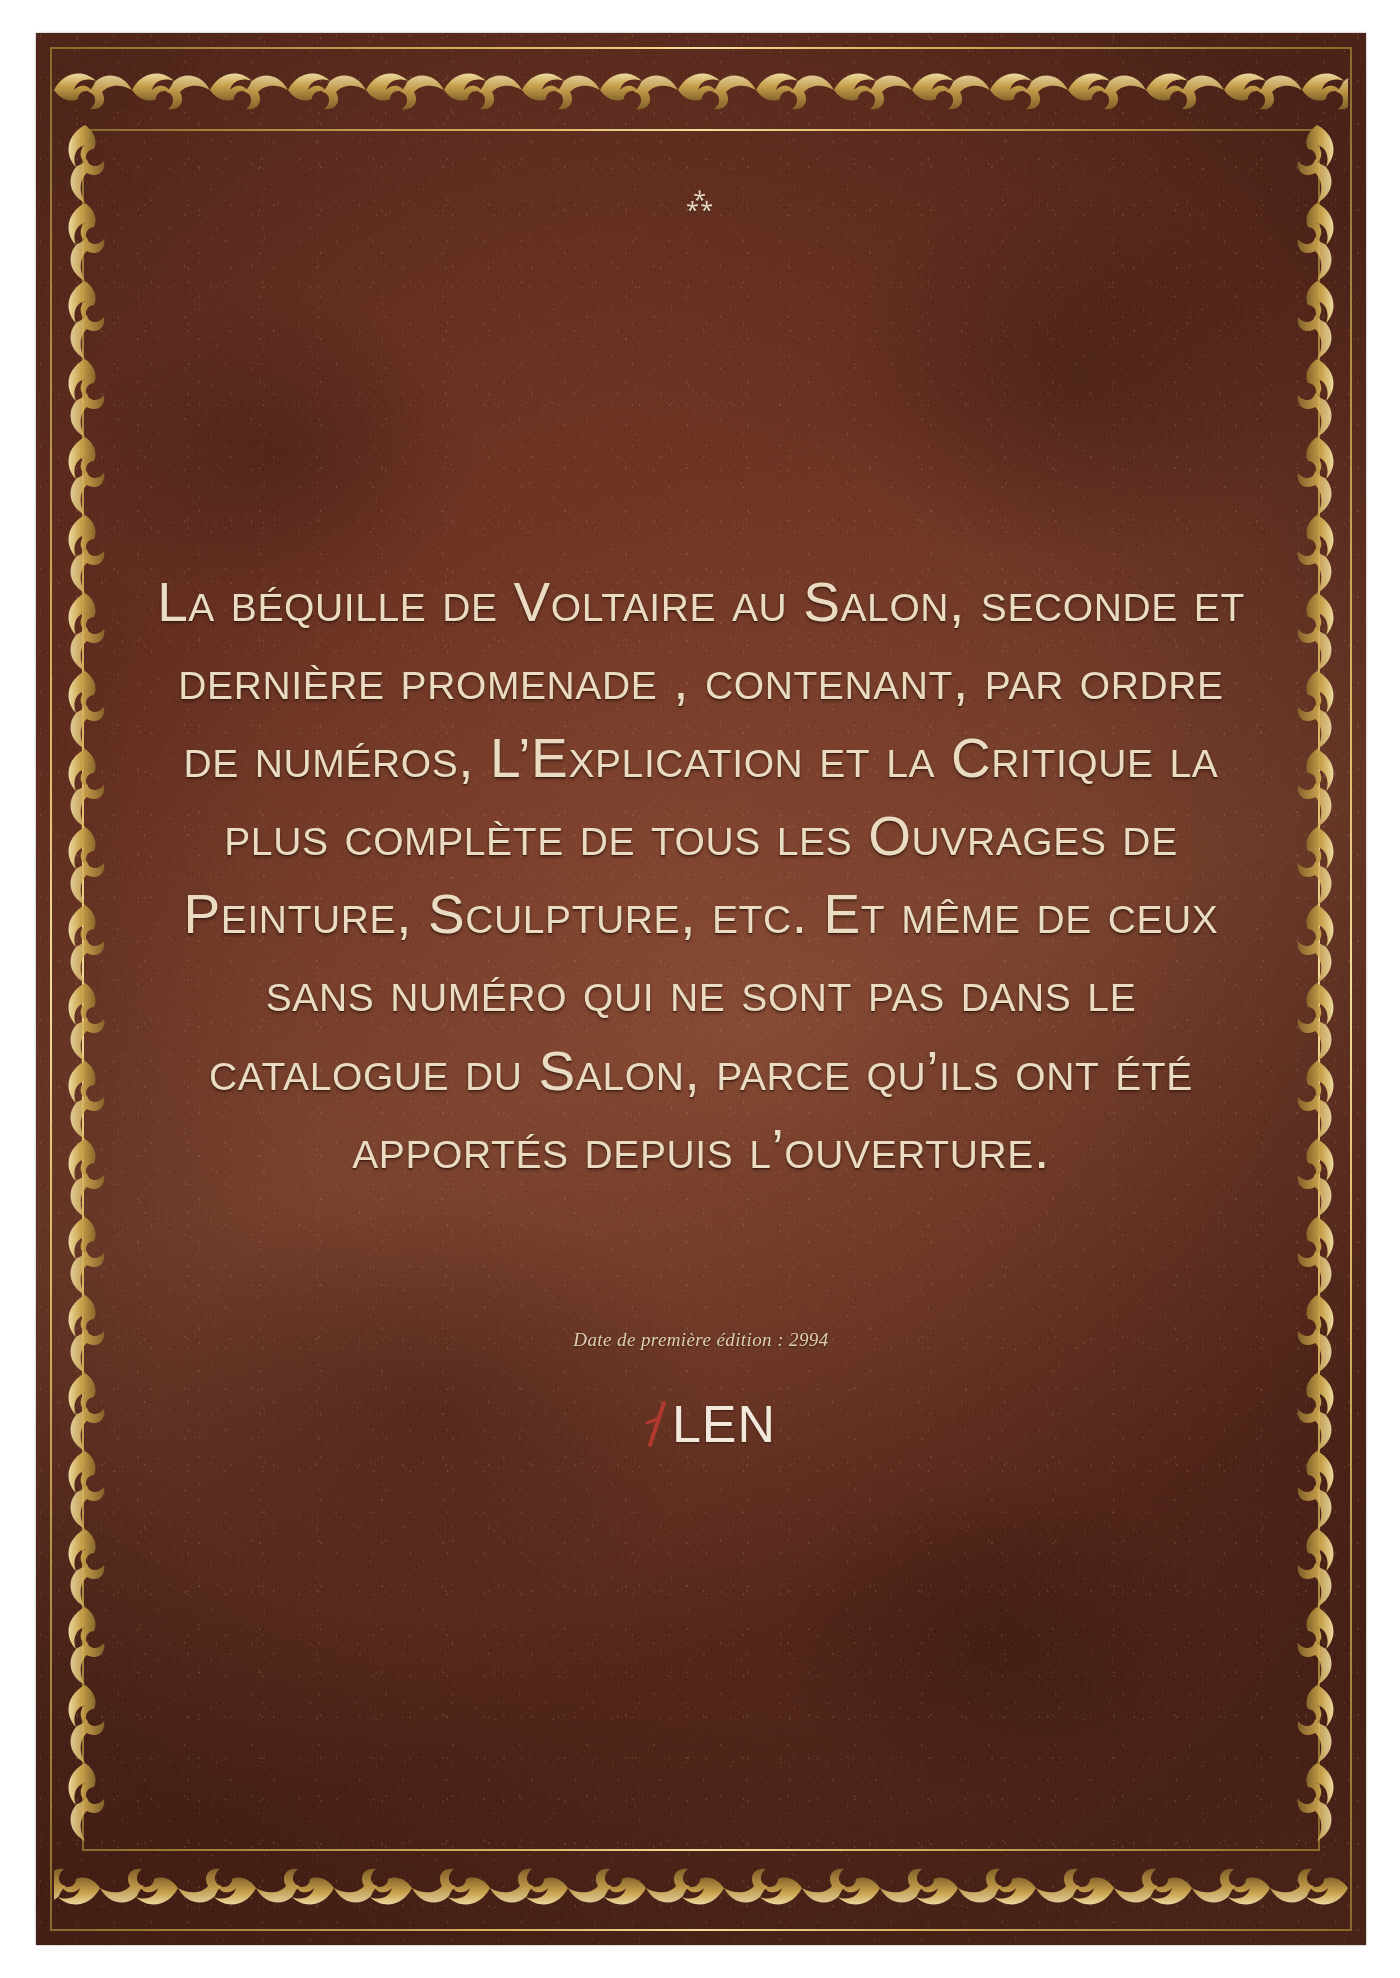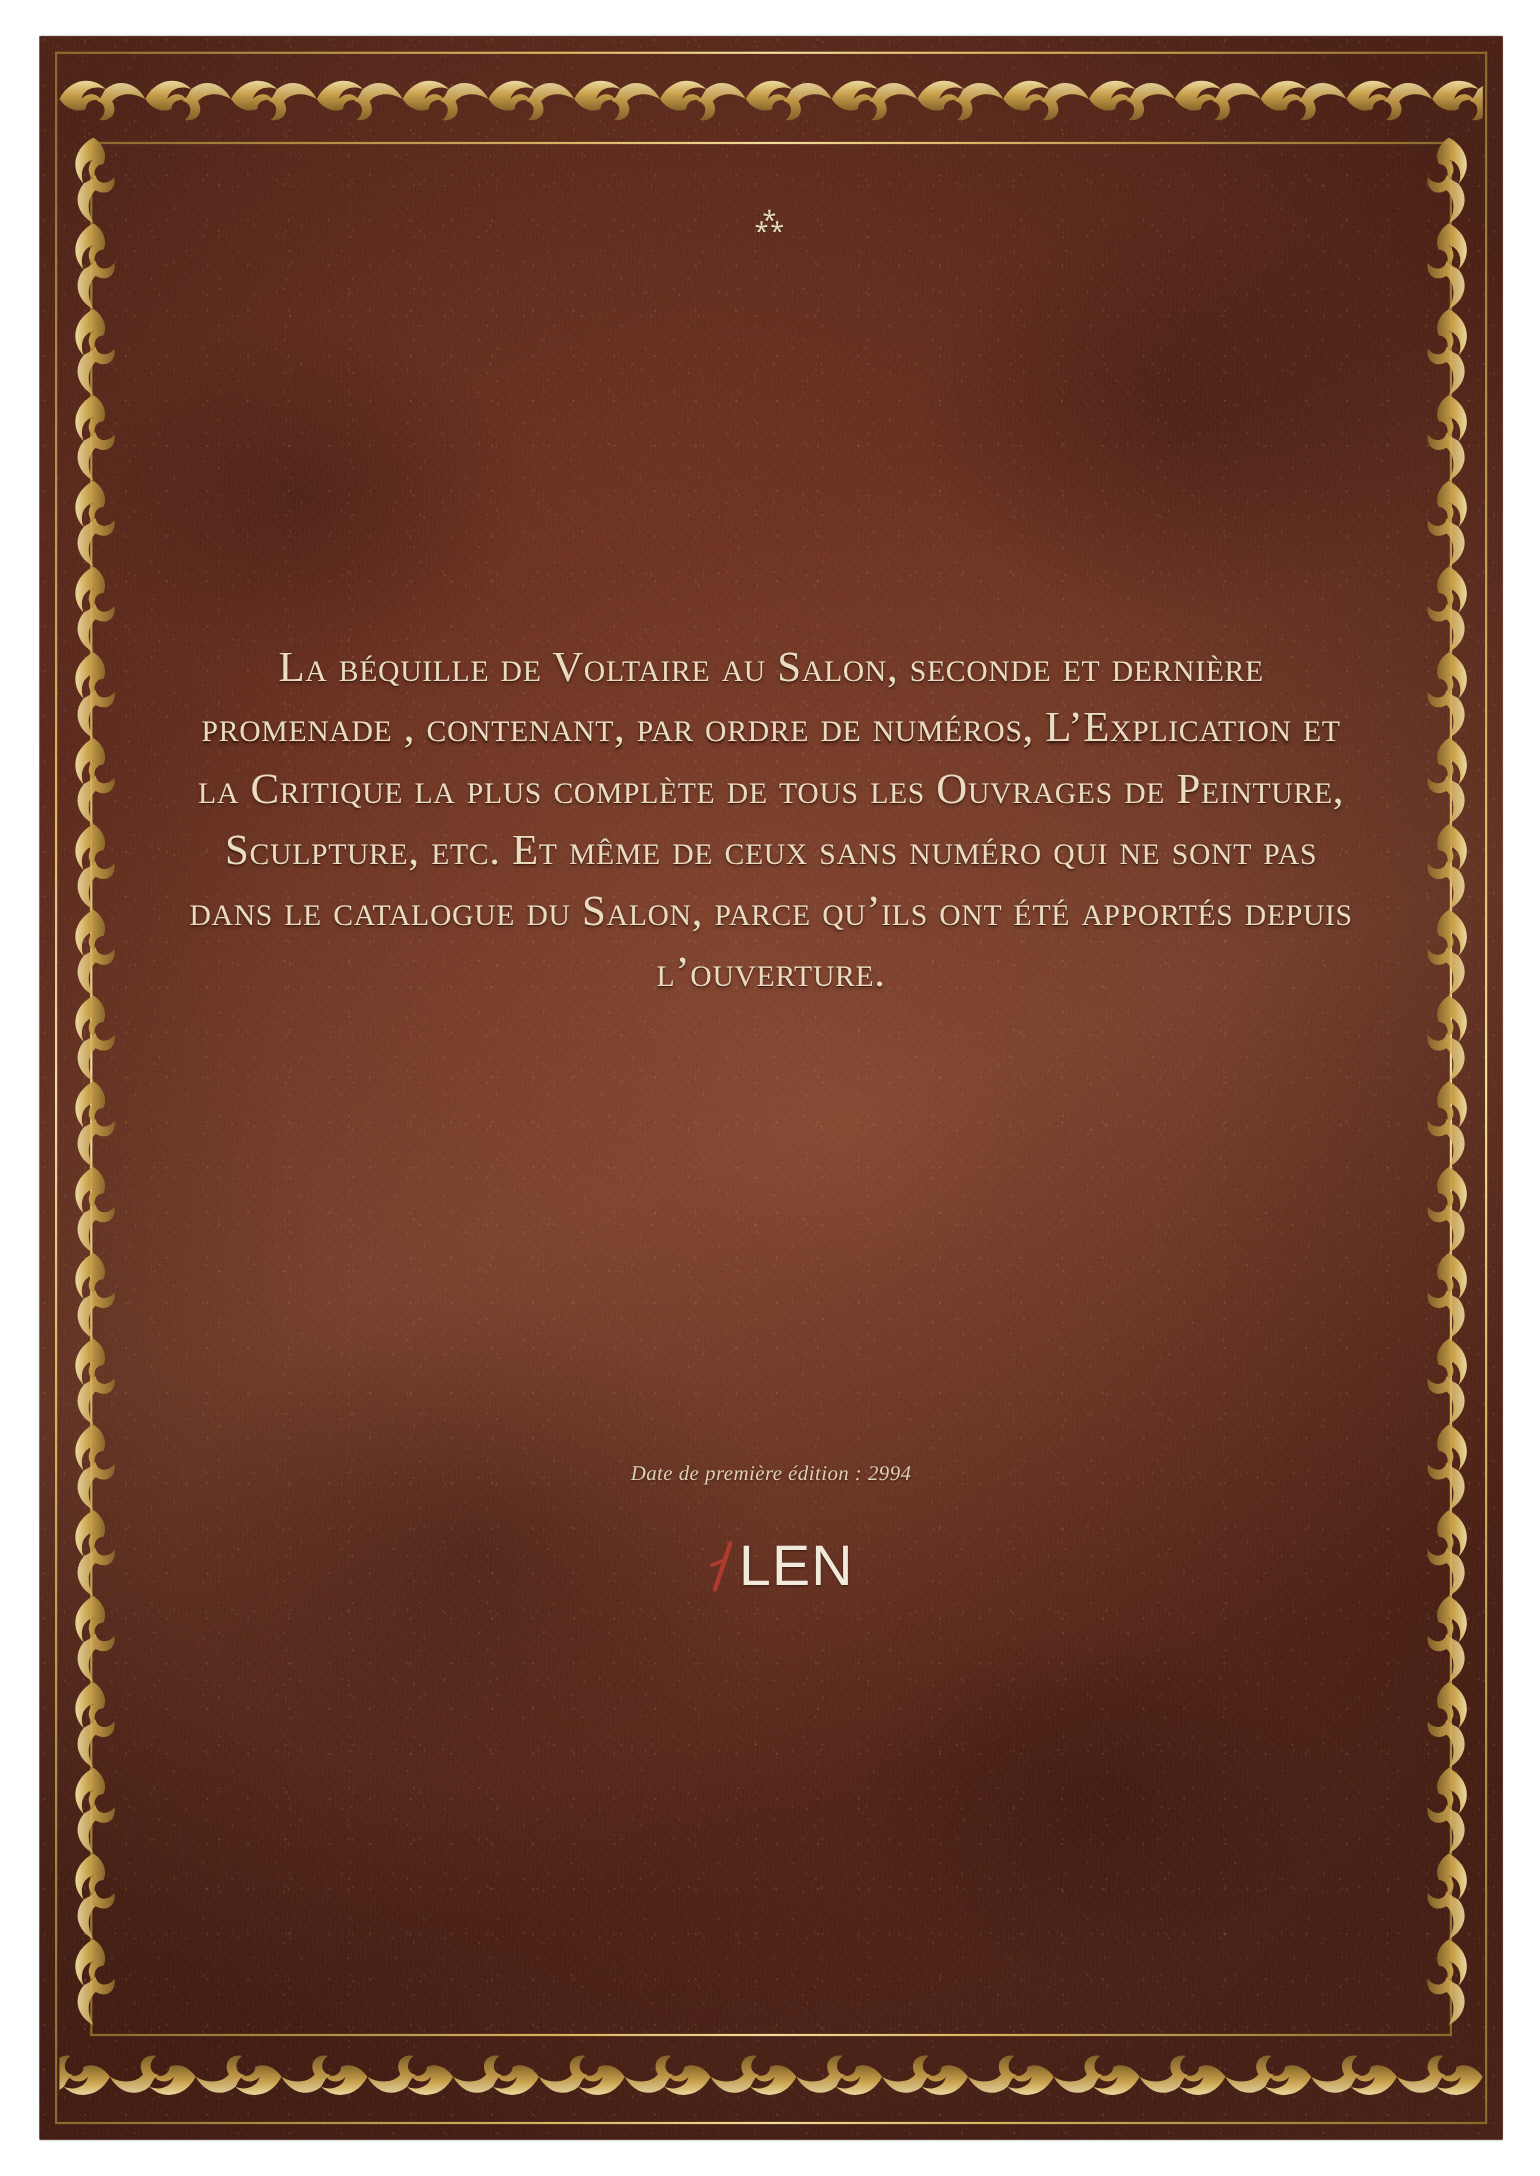--- a/index.html
+++ b/index.html
@@ -117,24 +117,24 @@
   }
 
   #title-block {
     position: absolute;
     left: 112px;
     width: 1106px;
     top: 530px;
     text-align: center;
   }
   #title {
-    margin: 16px;
+    margin: 0;
     color: #e9dcc3;
-    font-family: Liberation Serif, serif;
-    font-size: 39px;
+    font-family: Liberation Sans, sans-serif;
+    font-size: 55px;
     line-height: 1.42;
     font-weight: 400;
     font-variant: small-caps;
     letter-spacing: 0.6px;
     text-shadow:
       0 1px 0 rgba(60,25,15,0.75),
       0 2px 3px rgba(30,10,5,0.5);
   }
 
   #edition-date {

